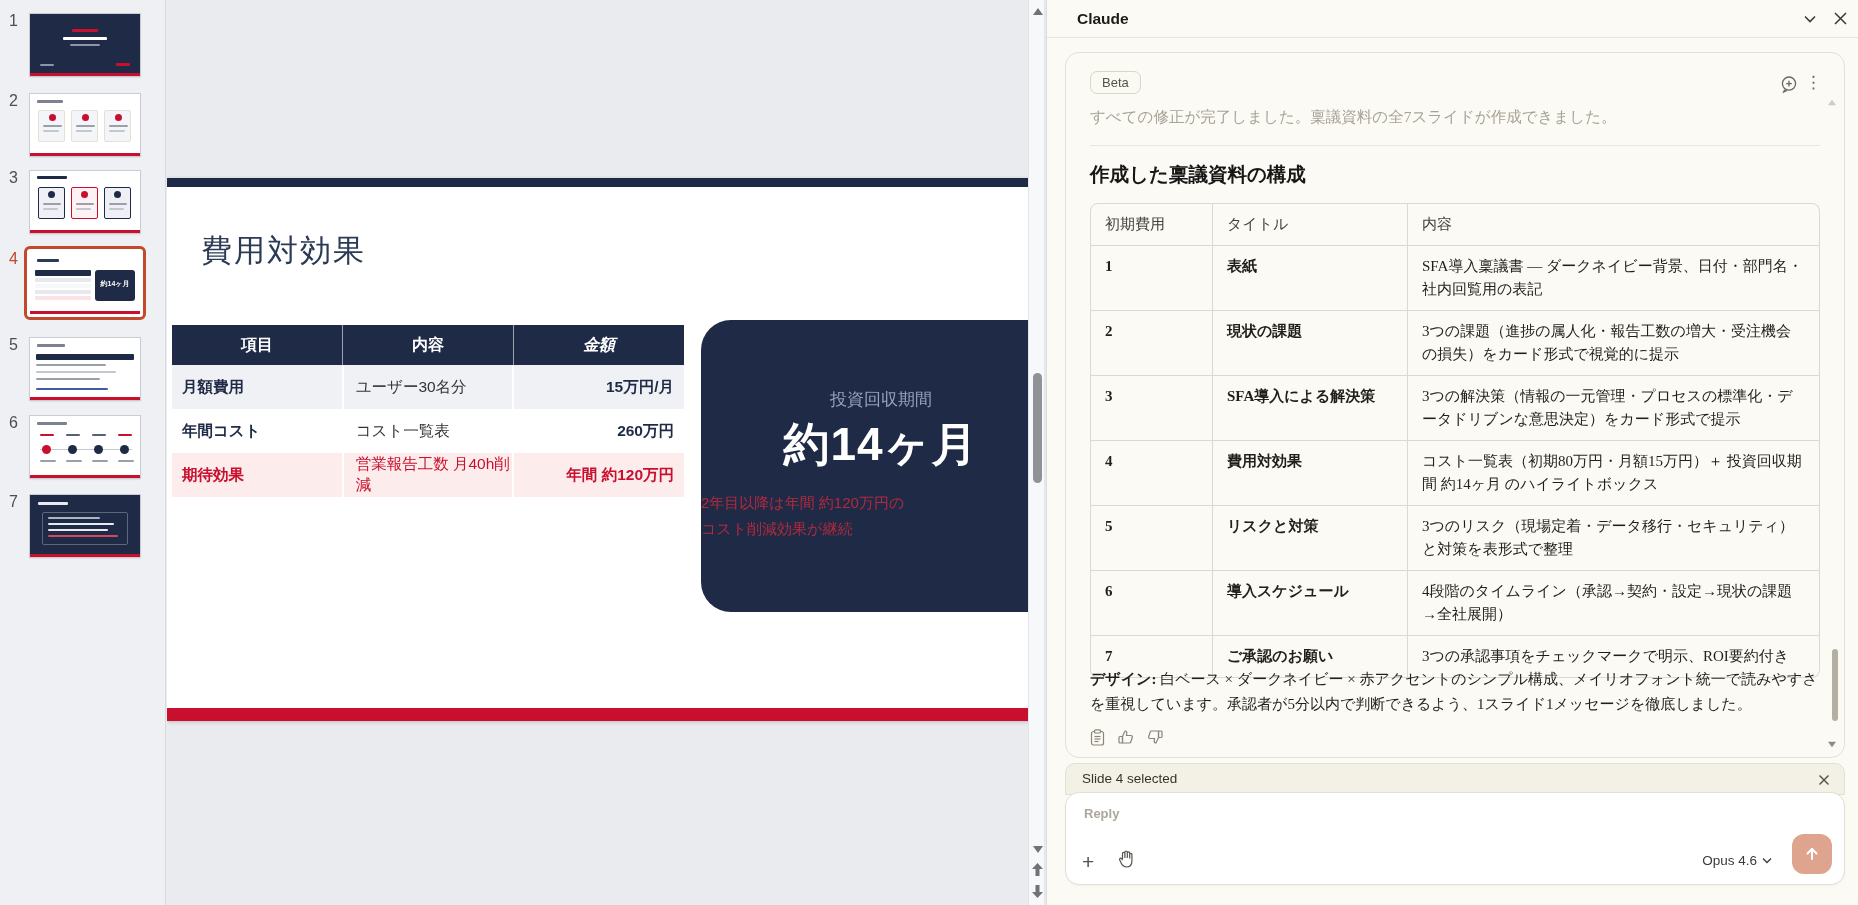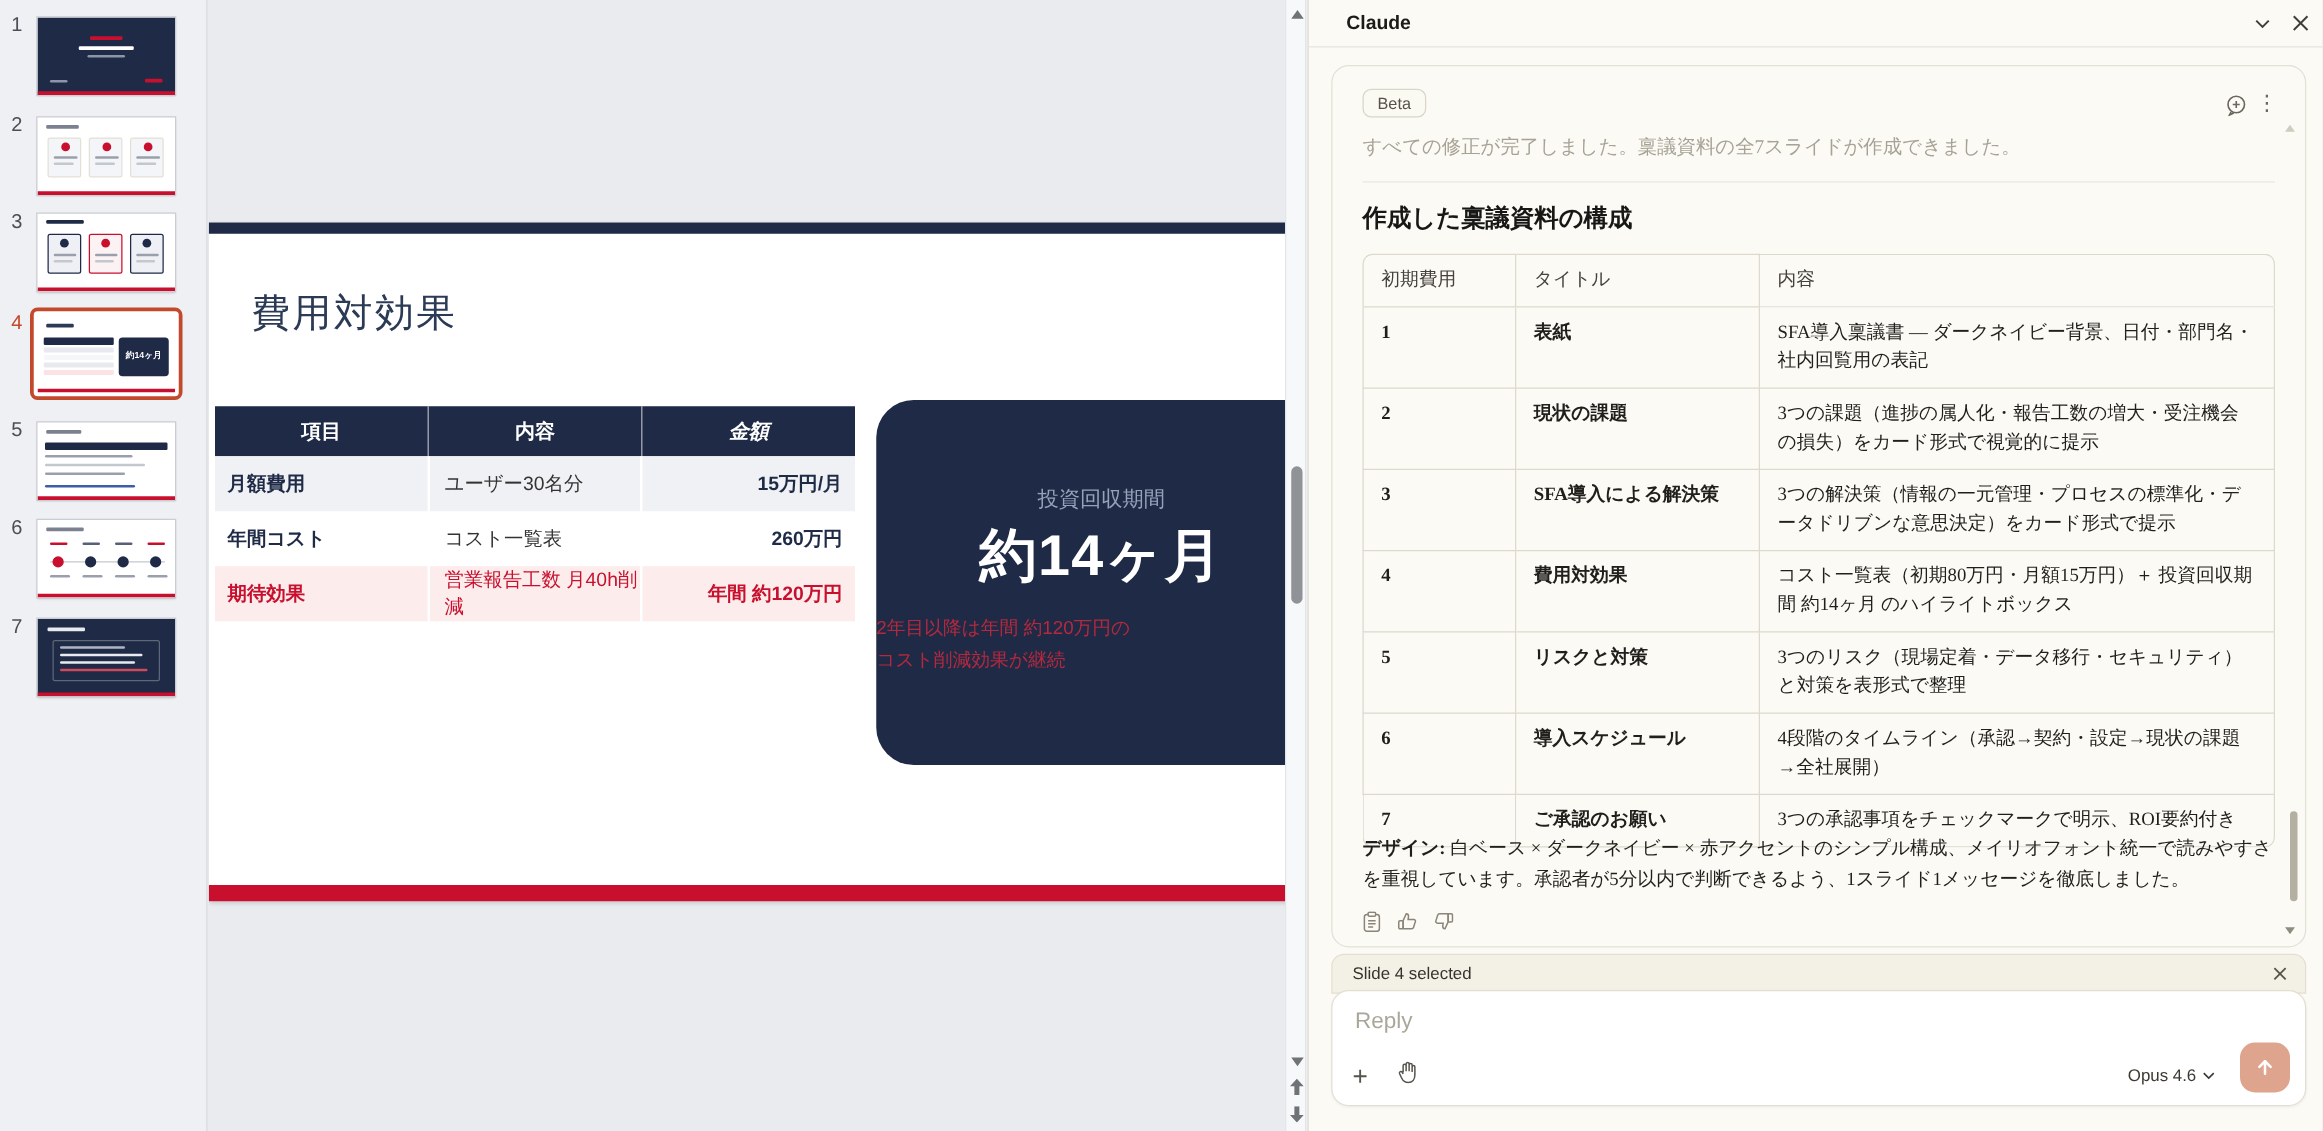--- a/index.html
+++ b/index.html
@@ -88,21 +88,21 @@
   .card-sb-thumb { position:absolute; right:6px; top:596px; width:6px; height:72px; border-radius:3px; background:#b3afa2; }
   .card-sb-down { position:absolute; right:7px; top:688px; }
   .card-sb-down .tri.down { border-top-color:#8f8c80; transform:scale(.8); }
 
   
   .reply-wrap { position:absolute; left:18px; top:763px; width:780px; }
   .ctx-banner { position:relative; height:32px; background:#f3f0e5; border:1px solid #e3dfd2; border-radius:10px 10px 0 0; }
   .ctx-text { position:absolute; left:16px; top:7px; font-size:13.5px; color:#35332d; }
   .ctx-close { position:absolute; right:14px; top:8px; color:#55524a; cursor:pointer; }
   .reply-box { position:relative; margin-top:-3px; height:93px; background:#ffffff; border:1px solid #e3dfd2; border-radius:14px; box-shadow:0 1px 2px rgba(0,0,0,.04); }
-  .reply-ph { position:absolute; left:18px; top:13px; font-size:18px; color:#aaa79a; }
+  .reply-ph { position:absolute; left:18px; top:13px; font-size:13px; color:#aaa79a;font-weight:bold; }
   .reply-plus { position:absolute; left:16px; bottom:12px; font-size:21px; line-height:20px; color:#56544c; cursor:pointer; }
   .reply-hand { position:absolute; left:52px; bottom:12px; color:#56544c; cursor:pointer; }
   .model-select { position:absolute; right:72px; bottom:16px; font-size:13.5px; color:#3c3a33; cursor:pointer; display:flex; align-items:center; gap:5px; }
   .send-btn { position:absolute; right:12px; bottom:10px; width:40px; height:40px; border-radius:12px; background:#dfa48e; border:none; display:flex; align-items:center; justify-content:center; cursor:pointer; }
 </style>
 </head>
 <body>
 
 <div id="root">
 

